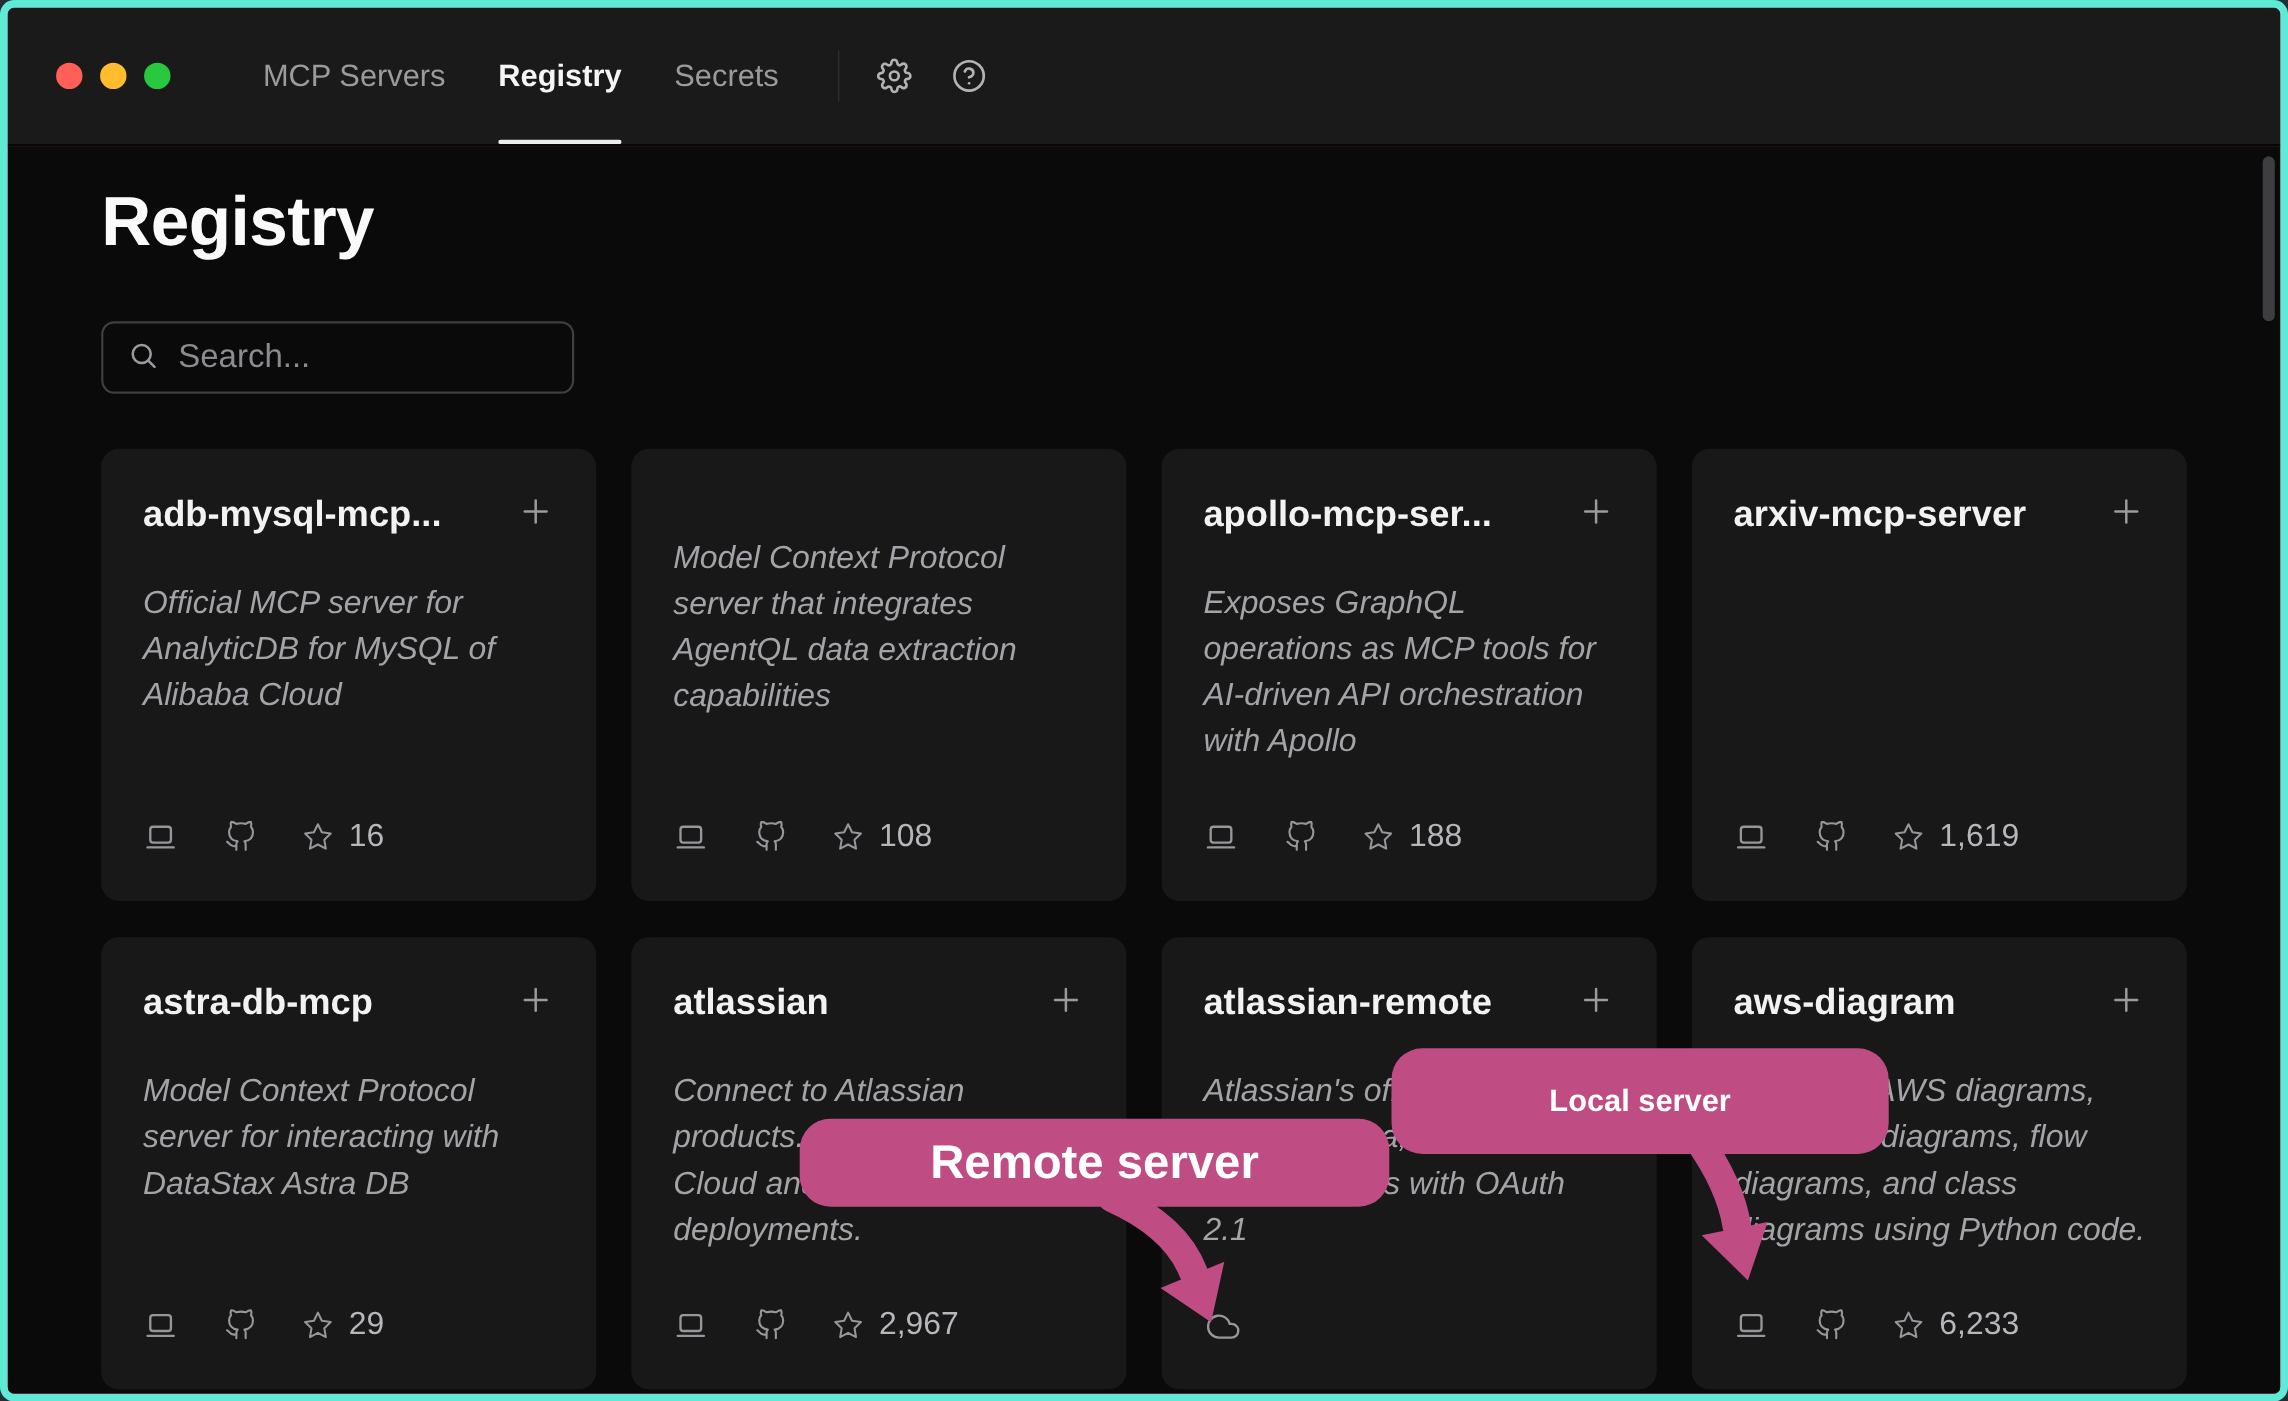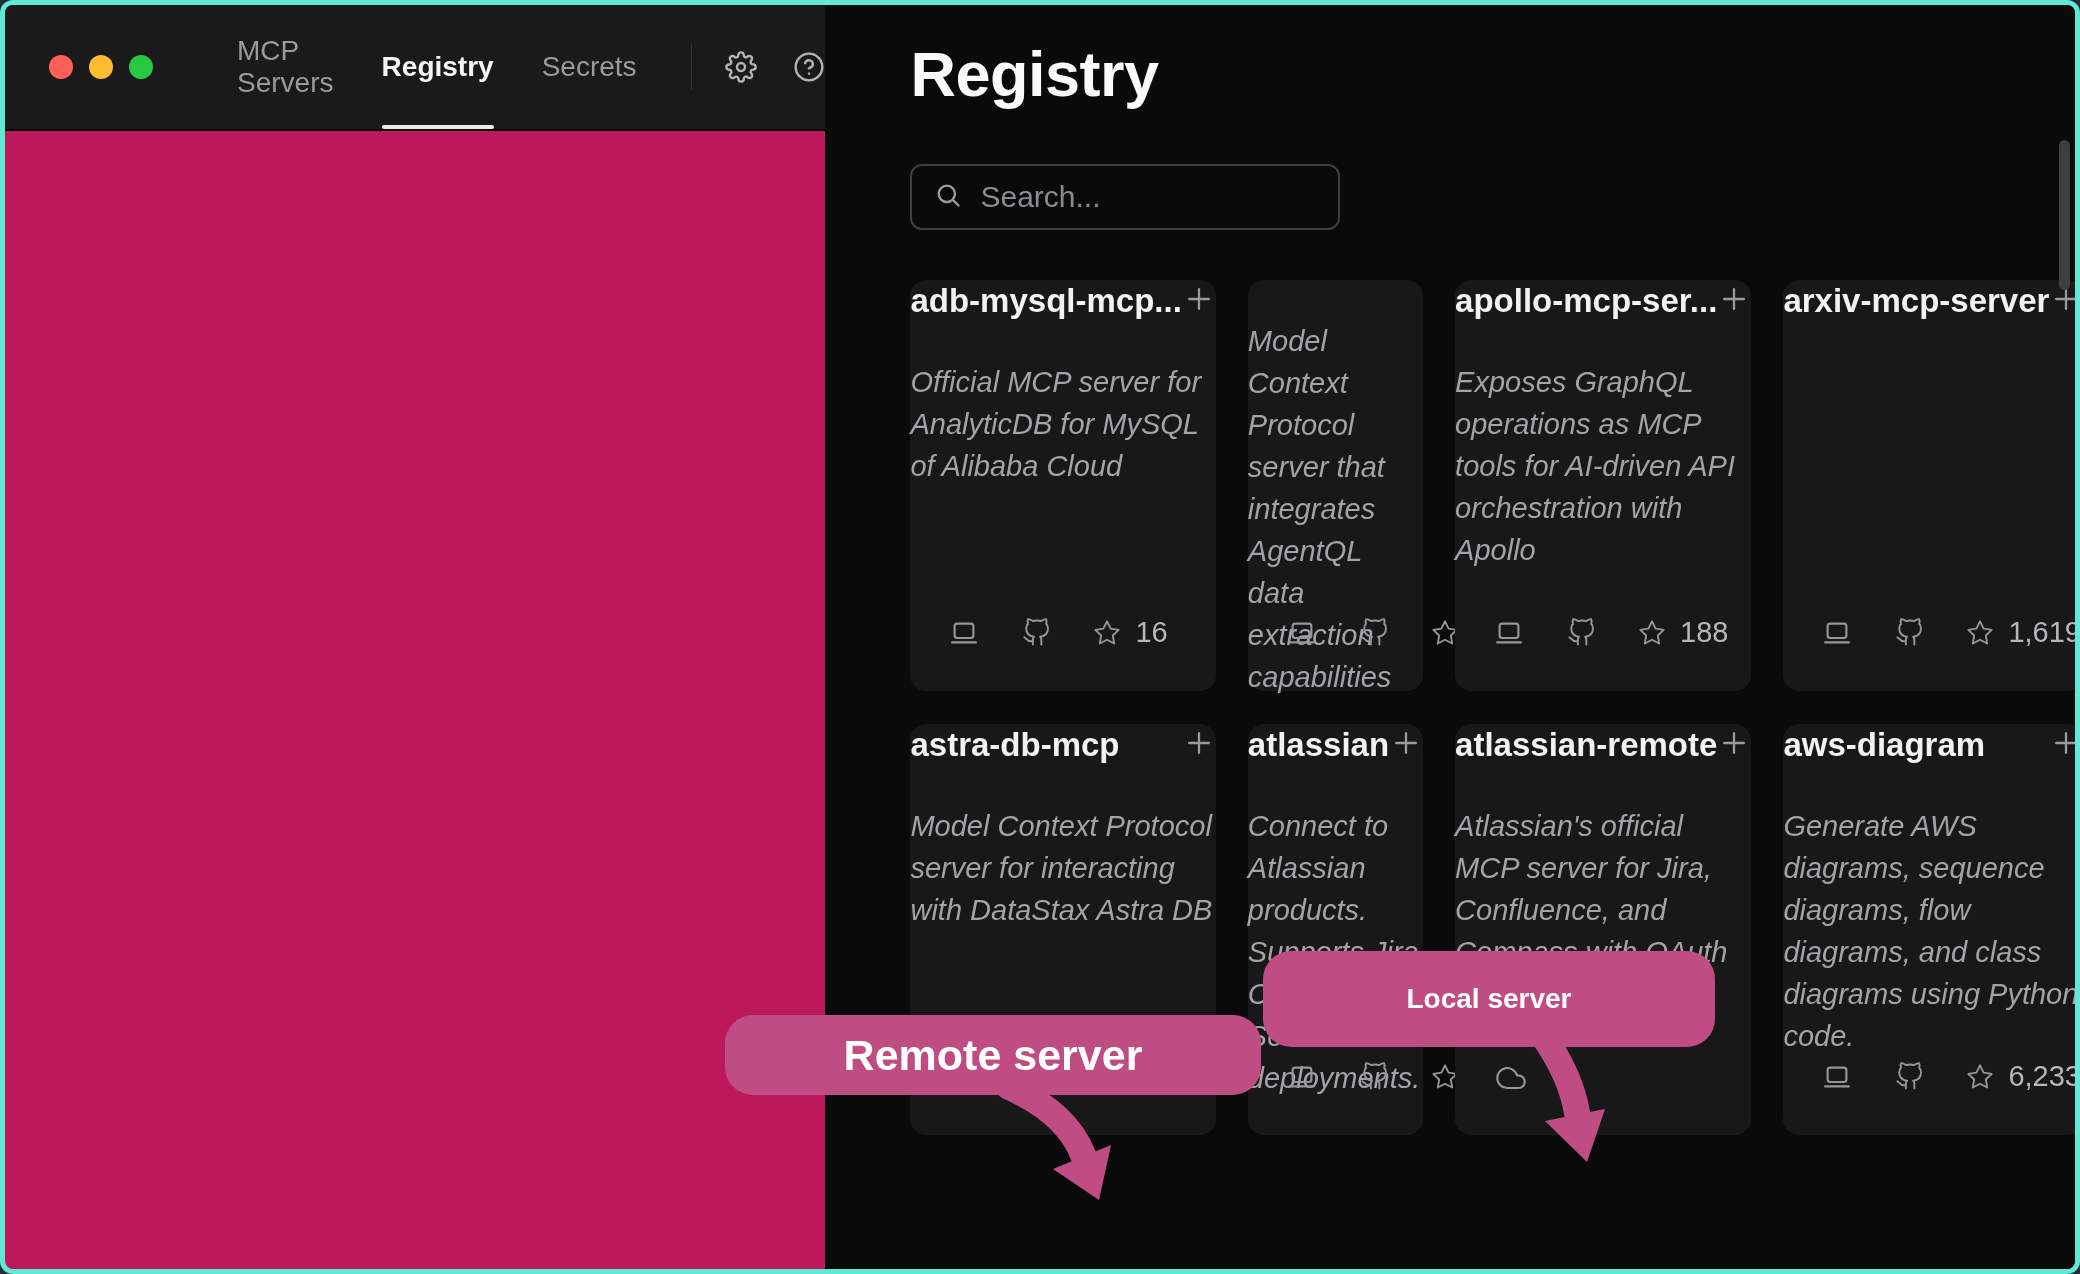--- a/index.html
+++ b/index.html
@@ -6,24 +6,24 @@
   body{
     width:2080px;height:1274px;
     background:#232d36;
     font-family:"Liberation Sans","DejaVu Sans",sans-serif;
     overflow:hidden;position:relative;
   }
   .window{
     position:absolute;inset:0;
     background:#be185d;
     border-radius:13px;
-    border:5px solid #5eead4;
+    border:7px solid #5eead4;
     overflow:hidden;
     box-sizing:border-box;
-    display:flex;flex-direction:row;
+    display:flex;flex-direction:column;
   }
   
   .titlebar{
     height:126px;flex:0 0 126px;
     background:#1a1a1a;
     border-bottom:2px solid #070707;
     display:flex;align-items:center;
     padding-left:44px;box-sizing:border-box;
     position:relative;
   }
@@ -72,21 +72,21 @@
   
   .grid{
     margin-top:50px;
     display:grid;
     grid-template-columns:repeat(4,1fr);
     column-gap:32px;row-gap:33px;
     grid-auto-rows:411px;
   }
   .card{
     background:#181818;border-radius:16px;
-    box-sizing:border-box;
+    padding:38px;box-sizing:border-box;
     position:relative;
   }
   .card-head{display:flex;justify-content:space-between;align-items:flex-start;}
   .card-title{
     font-size:33px;font-weight:700;color:#f2f2f2;
     line-height:1.25;margin:0;
     white-space:nowrap;overflow:hidden;max-width:330px;
   }
   .card-add{color:#9b9b9b;flex:0 0 auto;margin-top:2px;cursor:pointer;background:none;border:none;padding:0;}
   .card-add svg{display:block;}

